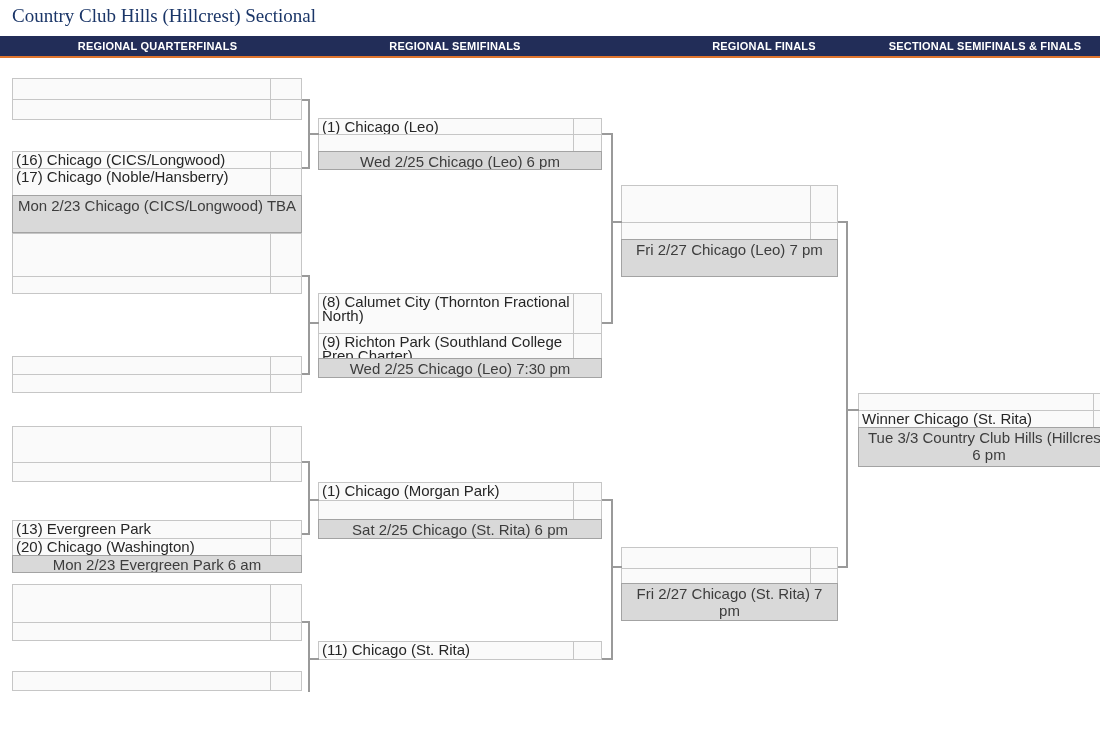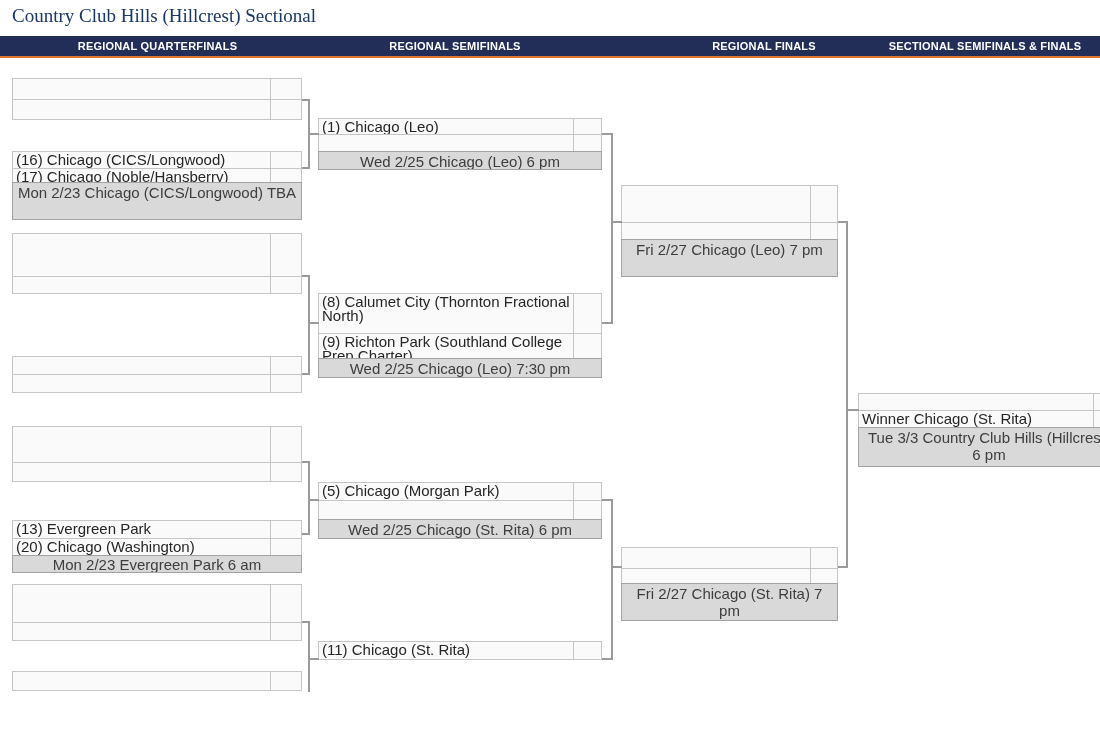--- a/index.html
+++ b/index.html
@@ -59,21 +59,21 @@
         <span class="tn"></span>
         <div class="sc"></div>
       </div>
   </div>
 
   <div class="g col-qf" style="top:151px;">
     <div class="tr" style="height:18px;">
         <span class="tn">(16) Chicago (CICS/Longwood)</span>
         <div class="sc"></div>
       </div>
-    <div class="tr" style="height:15px;">
+    <div class="tr" style="height:28px;">
         <span class="tn">(17) Chicago (Noble/Hansberry)</span>
         <div class="sc"></div>
       </div>
     <div class="ir" style="height:38px;">Mon 2/23 Chicago (CICS/Longwood) TBA</div>
   </div>
 
   <div class="g col-qf" style="top:233px;">
     <div class="tr" style="height:44px;">
         <span class="tn"></span>
         <div class="sc"></div>
@@ -155,28 +155,28 @@
       </div>
     <div class="tr" style="height:26px;">
         <span class="tn">(9) Richton Park (Southland College Prep Charter)</span>
         <div class="sc"></div>
       </div>
     <div class="ir" style="height:20px;">Wed 2/25 Chicago (Leo) 7:30 pm</div>
   </div>
 
   <div class="g col-sf" style="top:482px;">
     <div class="tr" style="height:19px;">
-        <span class="tn">(5) Chicago (Morgan Park)</span>
+        <span class="tn">(1) Chicago (Morgan Park)</span>
         <div class="sc"></div>
       </div>
     <div class="tr" style="height:20px;">
         <span class="tn"></span>
         <div class="sc"></div>
       </div>
-    <div class="ir" style="height:20px;">Wed 2/25 Chicago (St. Rita) 6 pm</div>
+    <div class="ir" style="height:20px;">Sat 2/25 Chicago (St. Rita) 6 pm</div>
   </div>
 
   <div class="g col-sf" style="top:641px;">
     <div class="tr" style="height:19px;">
         <span class="tn">(11) Chicago (St. Rita)</span>
         <div class="sc"></div>
       </div>
   </div>
 
   <div class="g col-f" style="top:185px;">

